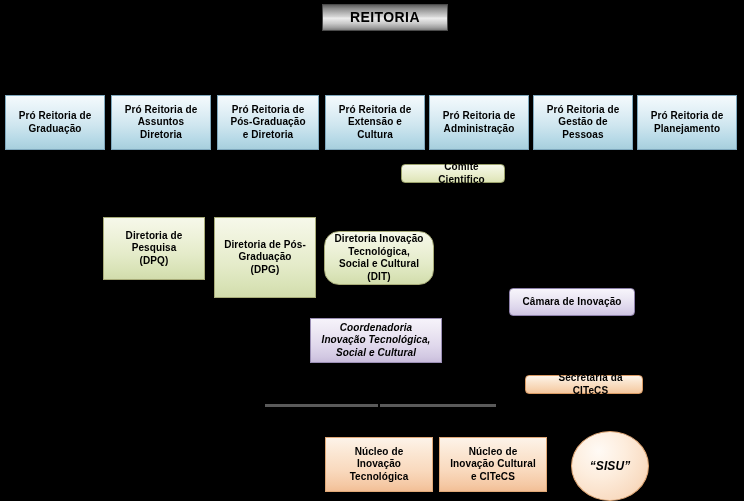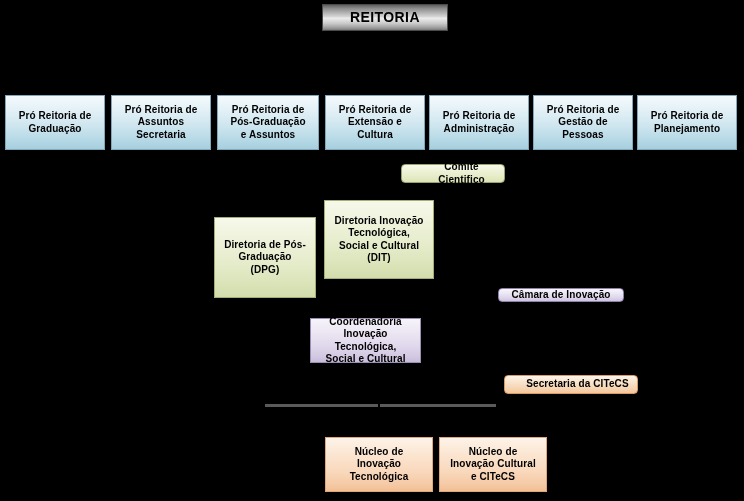--- a/index.html
+++ b/index.html
@@ -179,29 +179,29 @@
     <div>
       <div>Pró Reitoria de</div>
       <div>Graduação</div>
     </div>
   </div>
 
   <div class="node n-blue" style="left:111px; top:95px; width:100px; height:55px;">
     <div>
       <div>Pró Reitoria de</div>
       <div>Assuntos</div>
-      <div>Secretaria</div>
+      <div>Diretoria</div>
     </div>
   </div>
 
   <div class="node n-blue" style="left:217px; top:95px; width:102px; height:55px;">
     <div>
       <div>Pró Reitoria de</div>
       <div>Pós-Graduação</div>
-      <div>e Assuntos</div>
+      <div>e Diretoria</div>
     </div>
   </div>
 
   <div class="node n-blue" style="left:325px; top:95px; width:100px; height:55px;">
     <div>
       <div>Pró Reitoria de</div>
       <div>Extensão e</div>
       <div>Cultura</div>
     </div>
   </div>
@@ -223,61 +223,69 @@
 
   <div class="node n-blue" style="left:637px; top:95px; width:100px; height:55px;">
     <div>
       <div>Pró Reitoria de</div>
       <div>Planejamento</div>
     </div>
   </div>
 
   <div class="node n-comite" style="left:401px; top:164px; width:104px; height:19px;">Comitê Cientifico</div>
 
+  <div class="node n-green" style="left:103px; top:217px; width:102px; height:63px;">
+    <div>
+      <div>Diretoria de</div>
+      <div>Pesquisa</div>
+      <div>(DPQ)</div>
+    </div>
+  </div>
 
   <div class="node n-green" style="left:214px; top:217px; width:102px; height:81px;">
     <div>
       <div>Diretoria de Pós-</div>
       <div>Graduação</div>
       <div>(DPG)</div>
     </div>
   </div>
 
-  <div class="node n-green" style="left:324px; top:200px; width:110px; height:79px;">
+  <div class="node n-green" style="left:324px; top:231px; width:110px; height:54px;border-radius:15px;">
     <div>
       <div>Diretoria Inovação</div>
       <div>Tecnológica,</div>
       <div>Social e Cultural</div>
       <div>(DIT)</div>
     </div>
   </div>
 
-  <div class="node n-camara" style="left:498px; top:288px; width:126px; height:14px;text-align:right;">Câmara de Inovação</div>
-
-  <div class="node n-purple" style="left:310px; top:318px; width:111px; height:45px;">
+  <div class="node n-camara" style="left:509px; top:288px; width:126px; height:28px;text-align:right;">Câmara de Inovação</div>
+
+  <div class="node n-purple" style="left:310px; top:318px; width:132px; height:45px;font-style:italic;">
     <div>
       <div>Coordenadoria</div>
       <div>Inovação Tecnológica,</div>
       <div>Social e Cultural</div>
     </div>
   </div>
 
-  <div class="node n-secretaria" style="left:504px; top:375px; width:134px; height:19px;padding-left:16px;">Secretaria da CITeCS</div>
+  <div class="node n-secretaria" style="left:525px; top:375px; width:118px; height:19px;padding-left:16px;">Secretaria da CITeCS</div>
 
 
   <div class="node n-orange" style="left:325px; top:437px; width:108px; height:55px;">
     <div>
       <div>Núcleo de</div>
       <div>Inovação</div>
       <div>Tecnológica</div>
     </div>
   </div>
 
   <div class="node n-orange" style="left:439px; top:437px; width:108px; height:55px;">
     <div>
       <div>Núcleo de</div>
       <div>Inovação Cultural</div>
       <div>e CITeCS</div>
     </div>
   </div>
 
+  <div class="node n-ellipse" style="left:571px; top:431px; width:78px; height:70px;">“SISU”</div>
 
 </div>
 
 </body></html>

